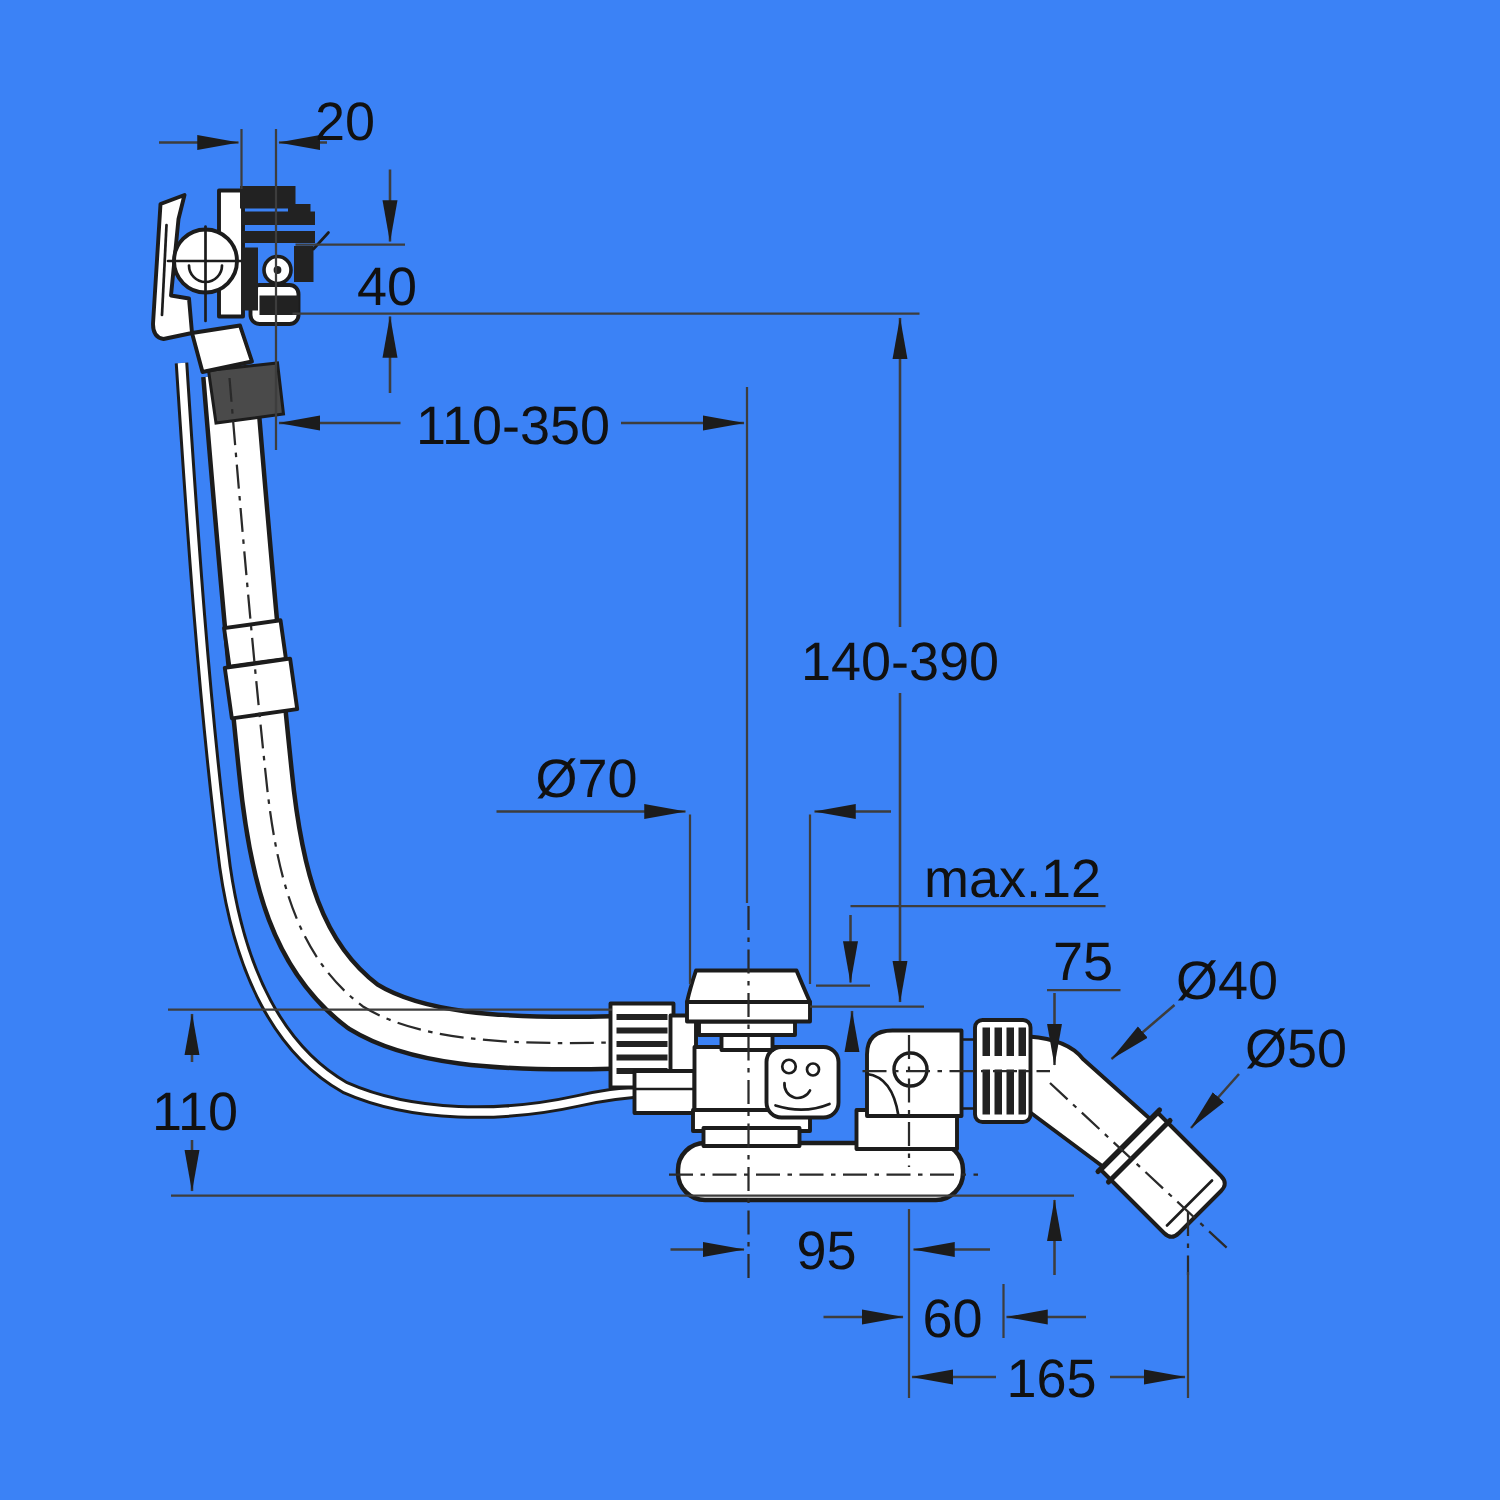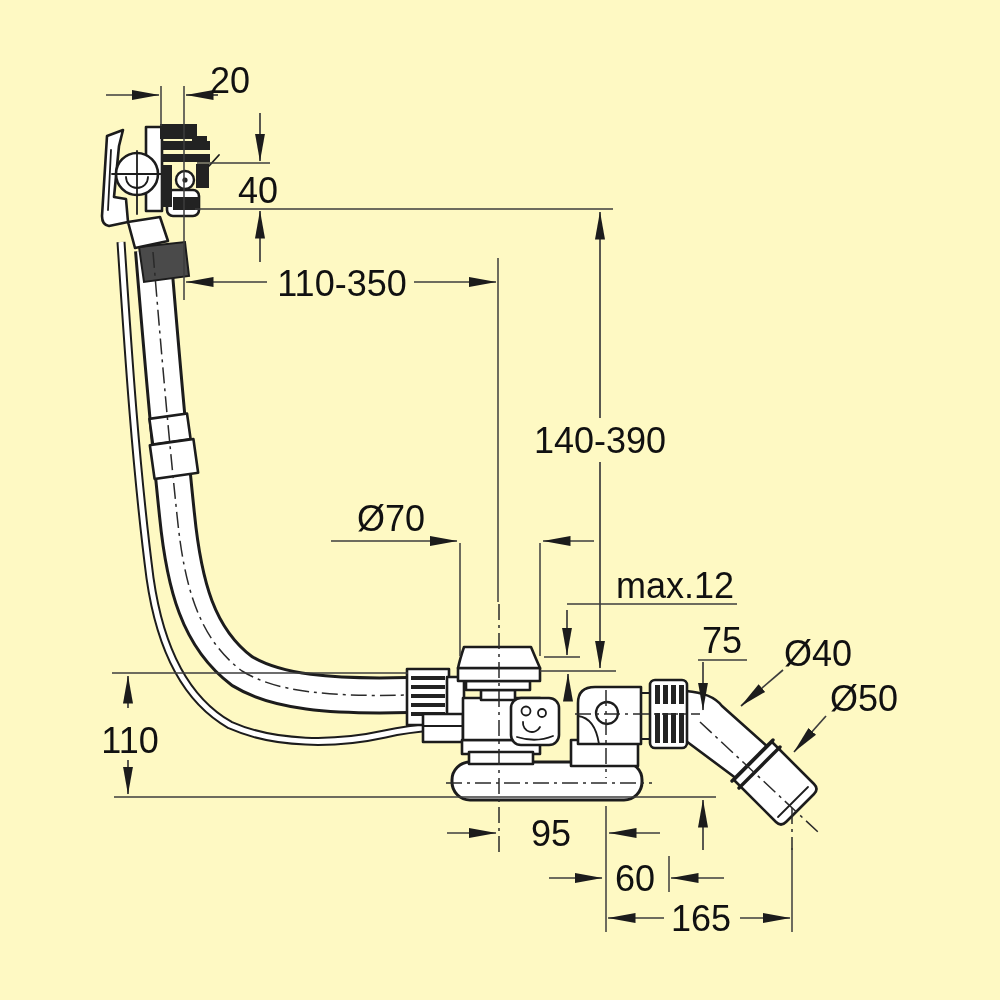--- a/index.html
+++ b/index.html
@@ -1,16 +1,16 @@
 <!DOCTYPE html>
 <html><head>
 <meta charset="utf-8">
 <style>
   html,body{margin:0;padding:0;background:#ffffff;}
-  #stage{position:relative;width:1000px;height:1000px;background:#fef9c3;overflow:hidden;
+  #stage{position:relative;width:1000px;height:1000px;background:#3b82f6;overflow:hidden;
          font-family:"Liberation Sans", sans-serif;}
   svg{display:block;}
   
   .o{fill:#ffffff;stroke:#1c1c1c;stroke-width:2.6;stroke-linejoin:round;stroke-linecap:round;}
   .o3{fill:#ffffff;stroke:#1c1c1c;stroke-width:3;stroke-linejoin:round;}
   .t{fill:none;stroke:#1c1c1c;stroke-width:1.8;stroke-linecap:round;}
   .d{fill:#222222;stroke:none;}
   .hoseB{fill:none;stroke:#1c1c1c;stroke-width:38;}
   .hoseW{fill:none;stroke:#ffffff;stroke-width:32;}
   .cabB{fill:none;stroke:#1c1c1c;stroke-width:9;}

